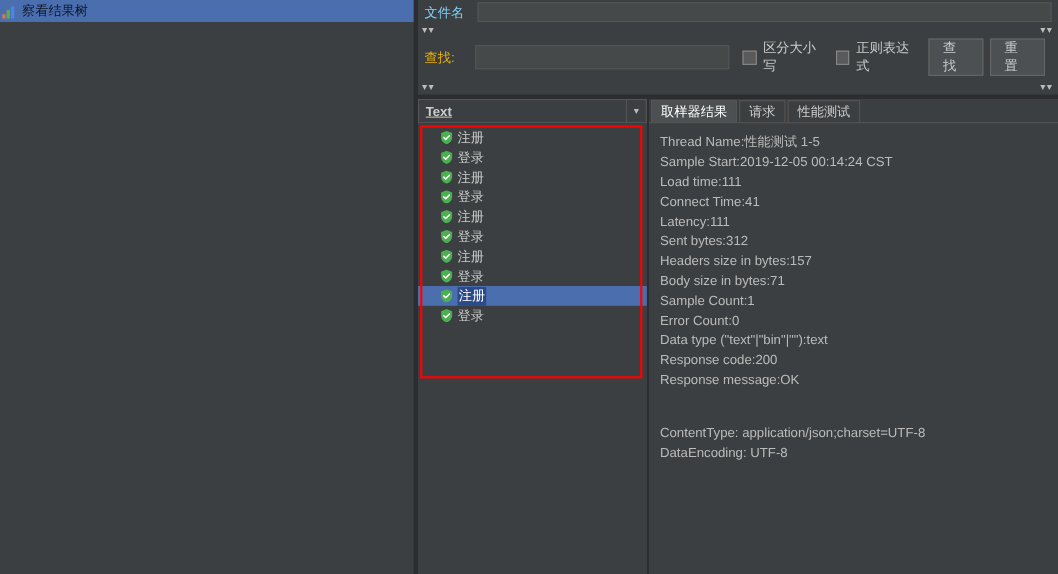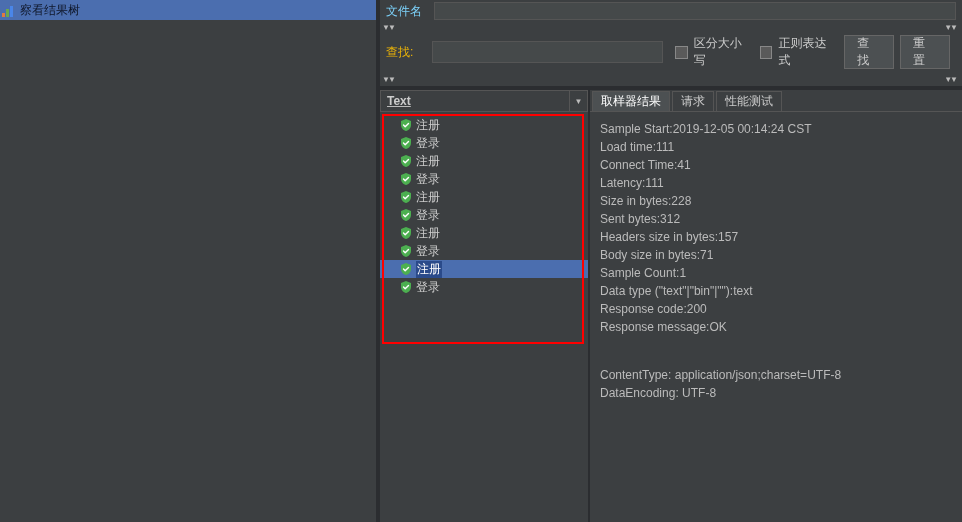--- a/index.html
+++ b/index.html
@@ -378,29 +378,30 @@
     </div>
 
     <div class="detail-col">
       <div class="tabs-row">
         <div class="tab active">取样器结果</div>
         <div class="tab">请求</div>
         <div class="tab">性能测试</div>
       </div>
       <div class="detail-body">
         <div id="detail-lines-mount">
+            <div class="detail-line">Thread Name:性能测试 1-5</div>
             <div class="detail-line">Sample Start:2019-12-05 00:14:24 CST</div>
             <div class="detail-line">Load time:111</div>
             <div class="detail-line">Connect Time:41</div>
             <div class="detail-line">Latency:111</div>
-            <div class="detail-line">Size in bytes:228</div>
             <div class="detail-line">Sent bytes:312</div>
             <div class="detail-line">Headers size in bytes:157</div>
             <div class="detail-line">Body size in bytes:71</div>
             <div class="detail-line">Sample Count:1</div>
+            <div class="detail-line">Error Count:0</div>
             <div class="detail-line">Data type ("text"|"bin"|""):text</div>
             <div class="detail-line">Response code:200</div>
             <div class="detail-line">Response message:OK</div>
           </div>
         <div class="spacer-block"></div>
         <div id="detail-extra-mount">
             <div class="detail-line">ContentType: application/json;charset=UTF-8</div>
             <div class="detail-line">DataEncoding: UTF-8</div>
           </div>
       </div>

